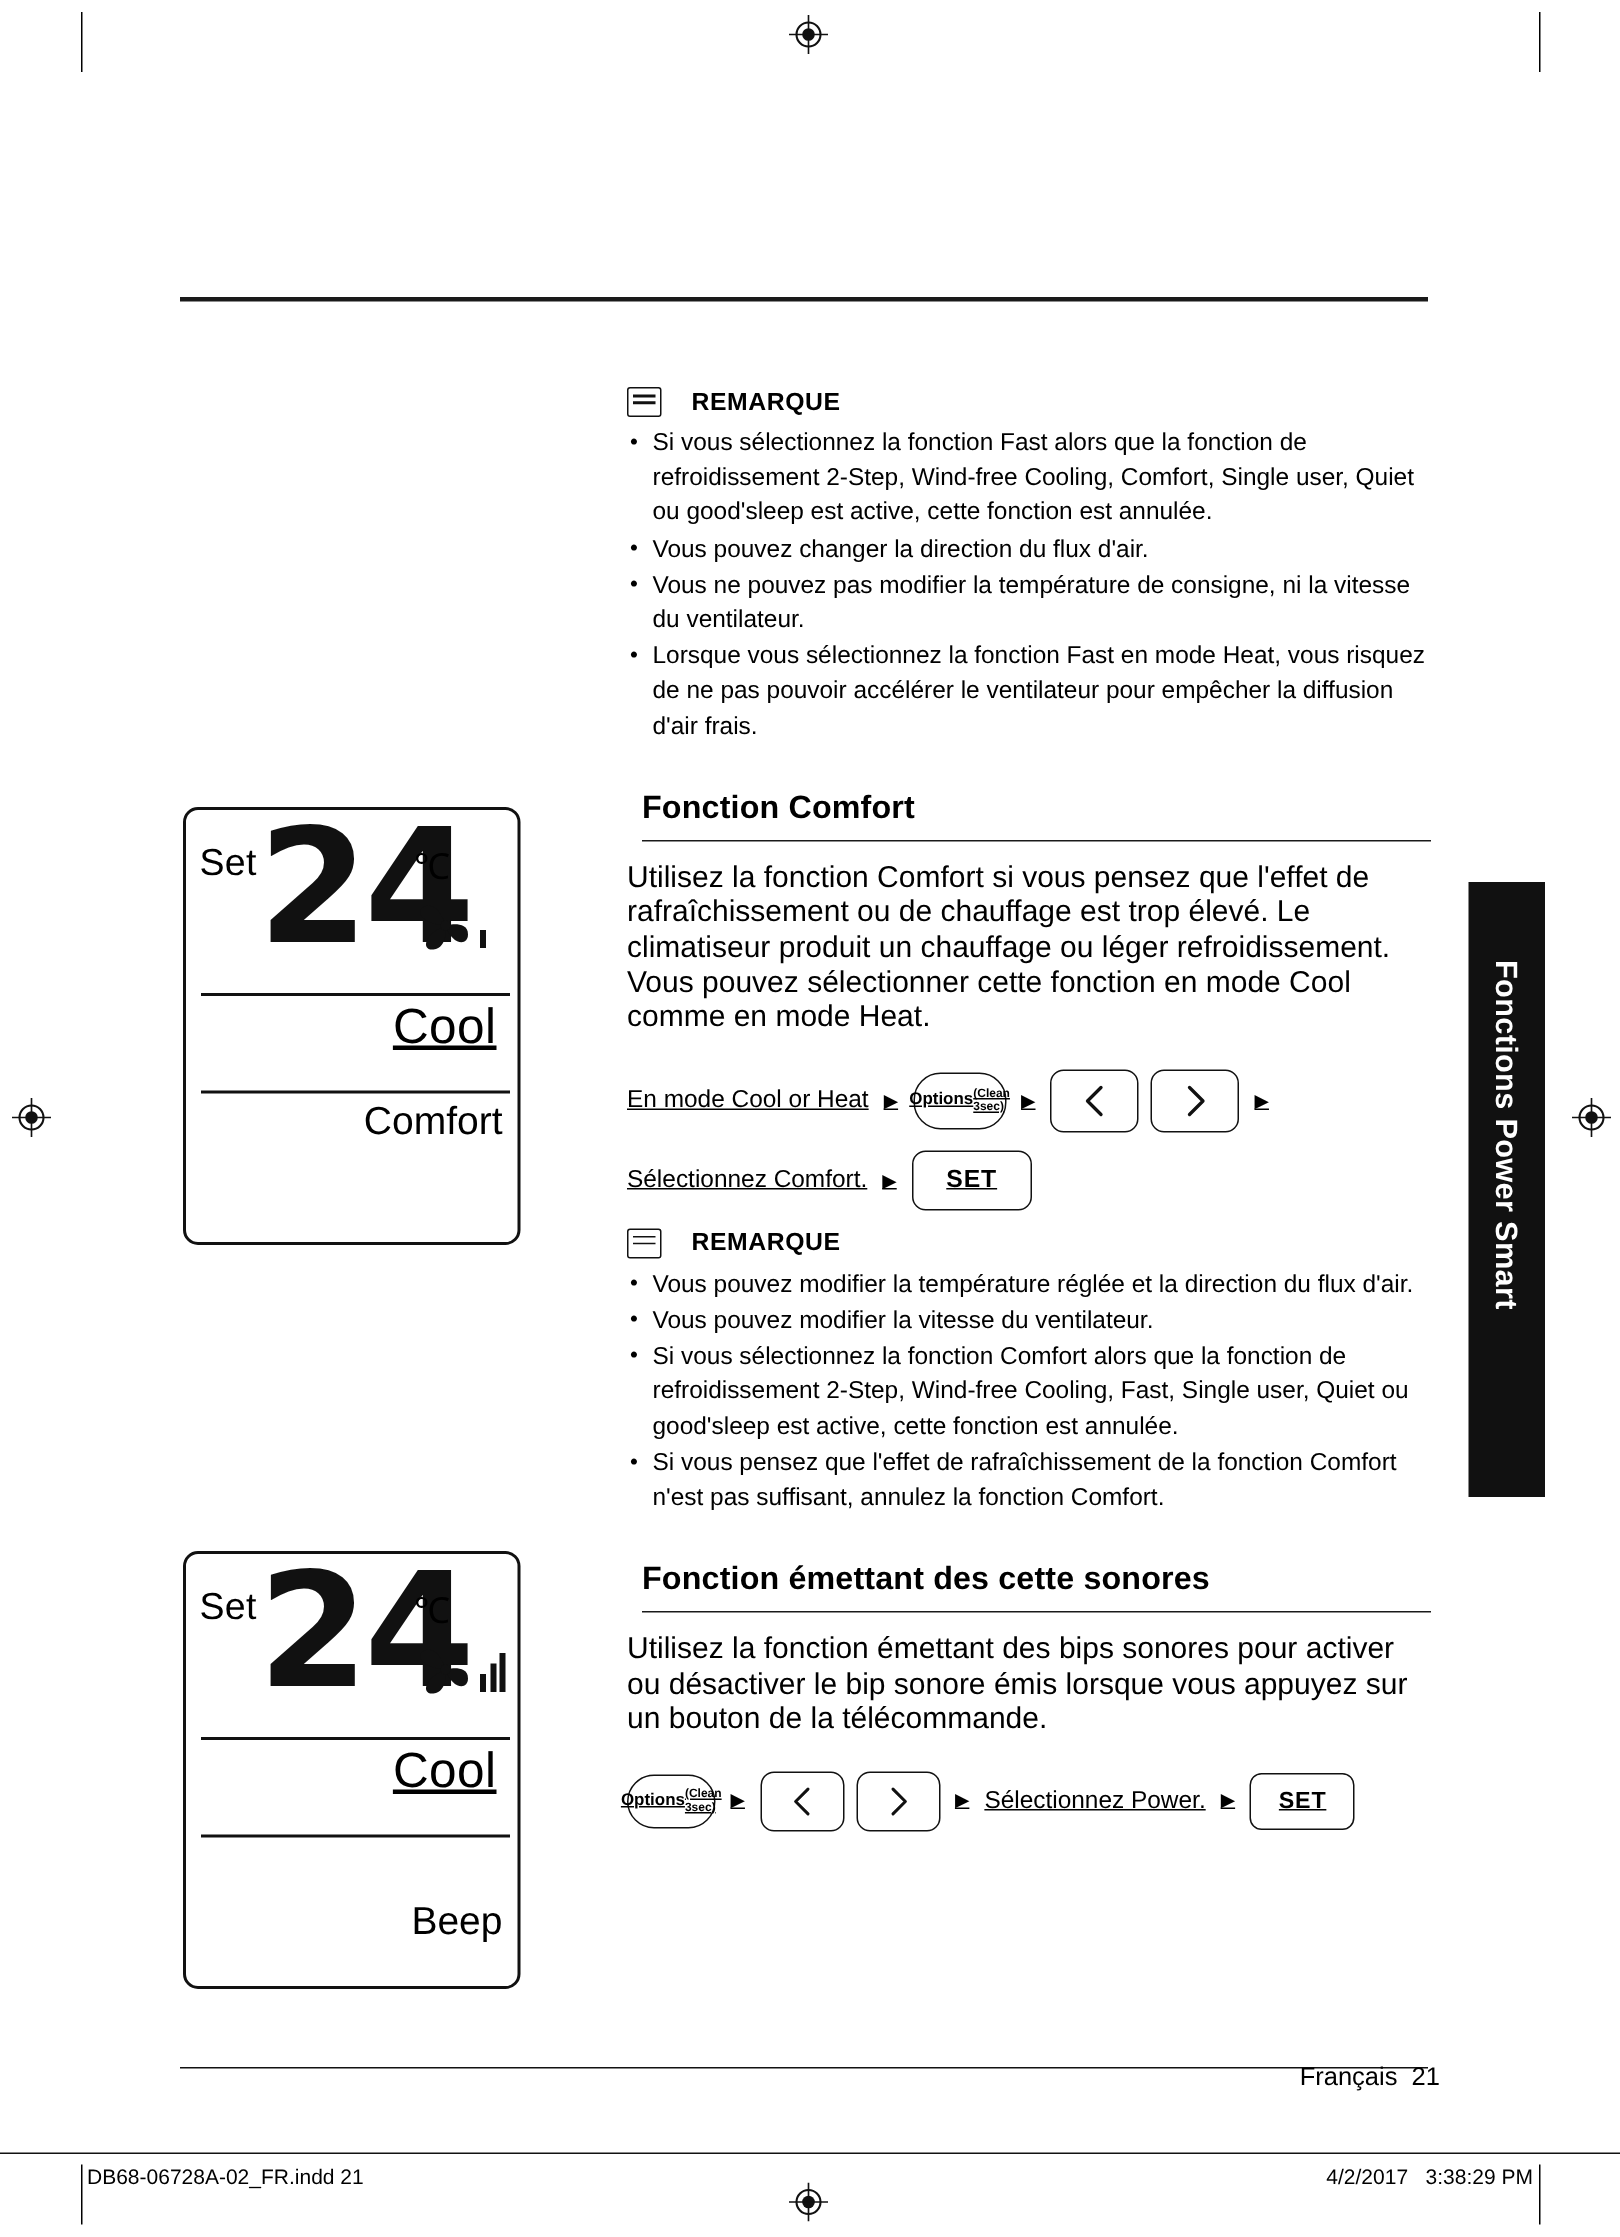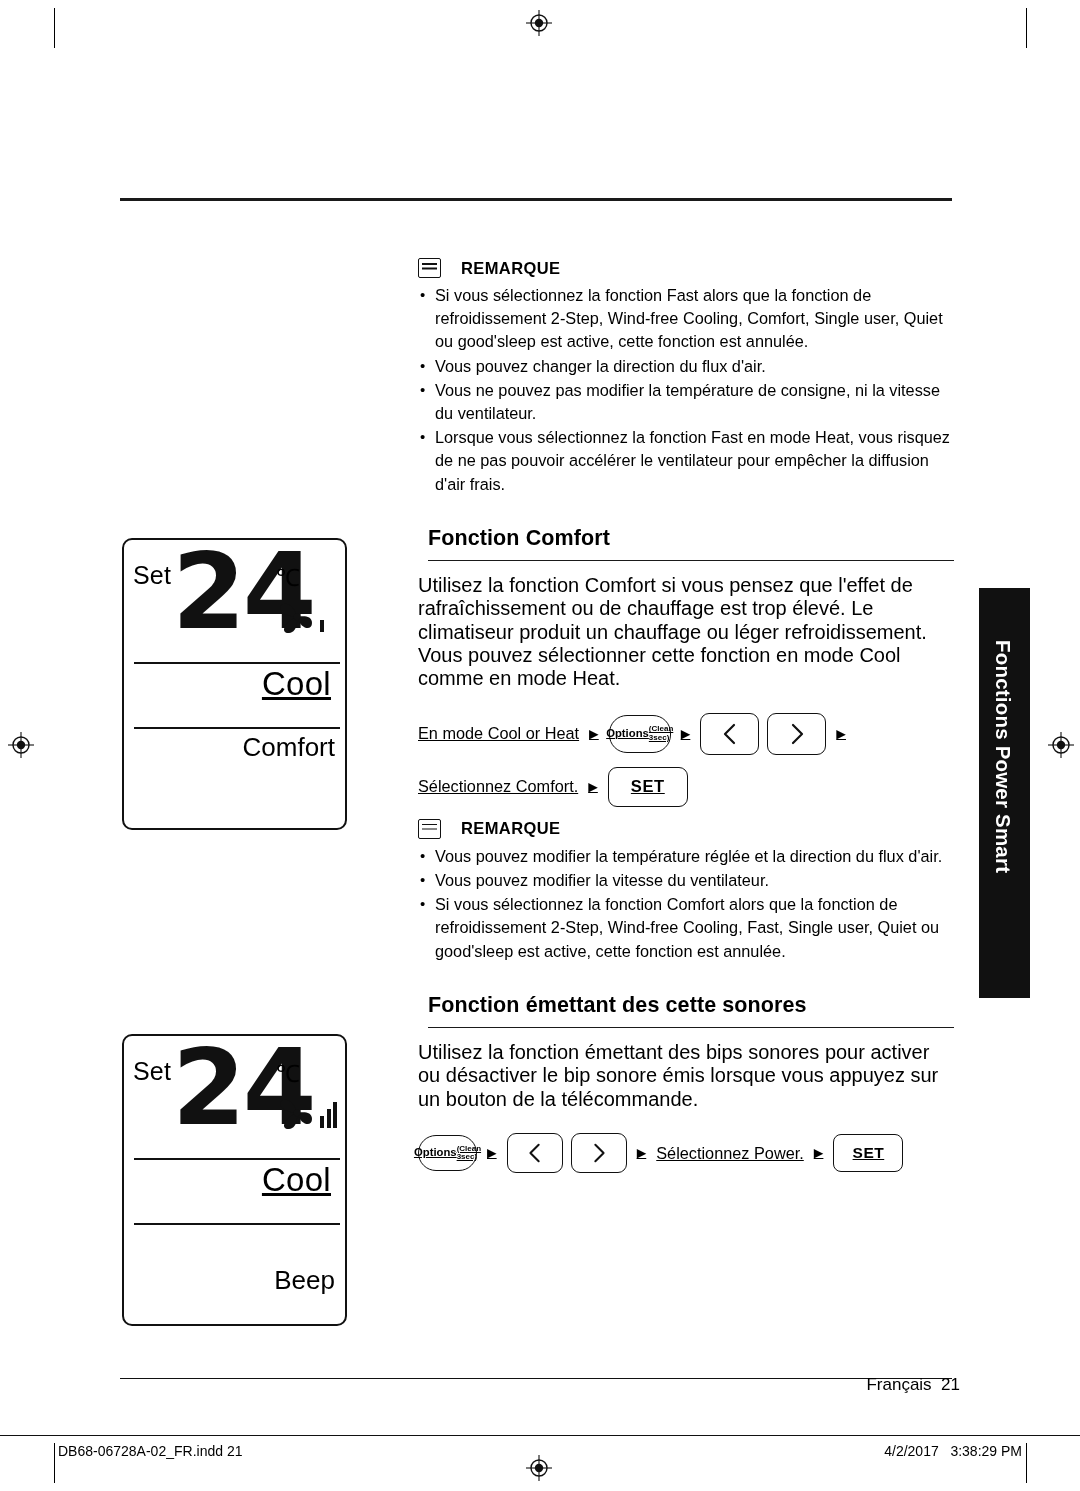--- a/index.html
+++ b/index.html
@@ -482,20 +482,21 @@
     </div>
 
     <div class="note-head" style="margin-top:10px;">
       <div class="note-icon"></div>
       <div class="note-title">REMARQUE</div>
     </div>
     <ul class="bullets">
       <li>Vous pouvez modifier la température réglée et la direction du flux d'air.</li>
       <li>Vous pouvez modifier la vitesse du ventilateur.</li>
       <li>Si vous sélectionnez la fonction Comfort alors que la fonction de refroidissement 2-Step, Wind-free Cooling, Fast, Single user, Quiet ou good'sleep est active, cette fonction est annulée.</li>
+      <li>Si vous pensez que l'effet de rafraîchissement de la fonction Comfort n'est pas suffisant, annulez la fonction Comfort.</li>
     </ul>
 
     <h2 class="section">Fonction émettant des cette sonores</h2>
     <p class="body">Utilisez la fonction émettant des bips sonores pour activer ou désactiver le bip sonore émis lorsque vous appuyez sur un bouton de la télécommande.</p>
 
     <div class="steps">
       <div class="step-row">
         <div class="btn-options" style="width:57px;height:34px;">
           <span class="o1">Options</span>
           <span class="o2">(Clean 3sec)</span>

